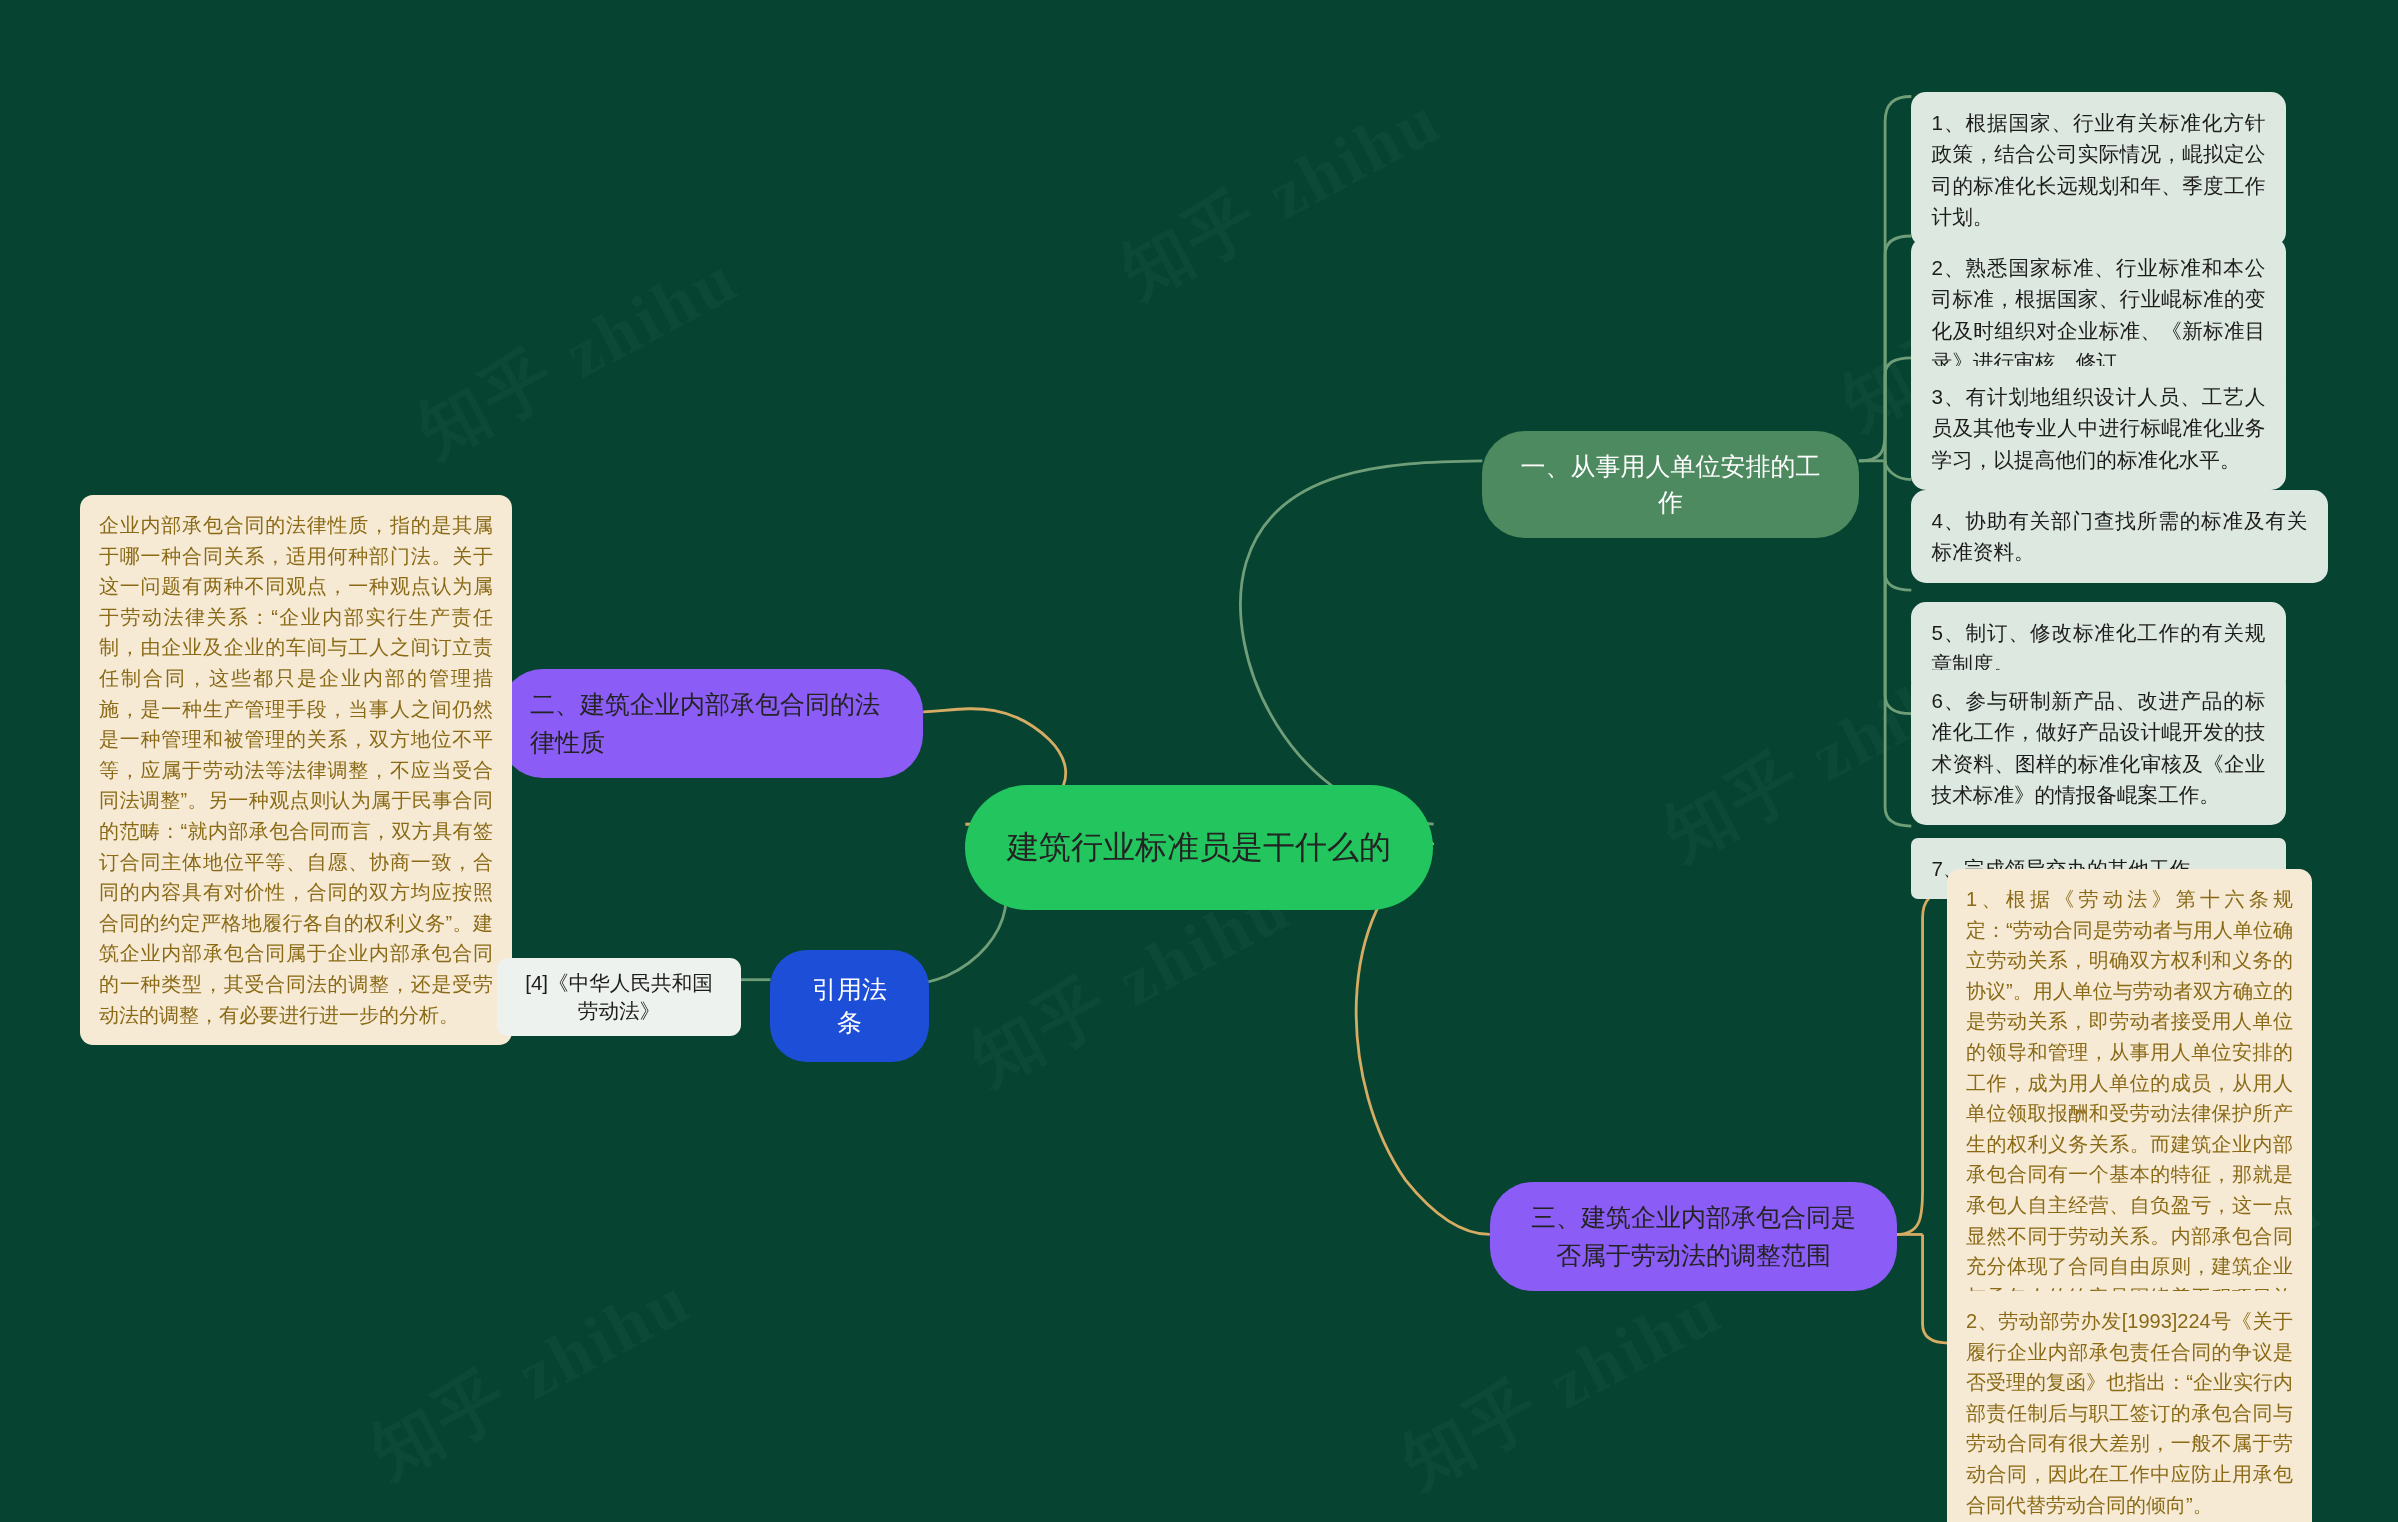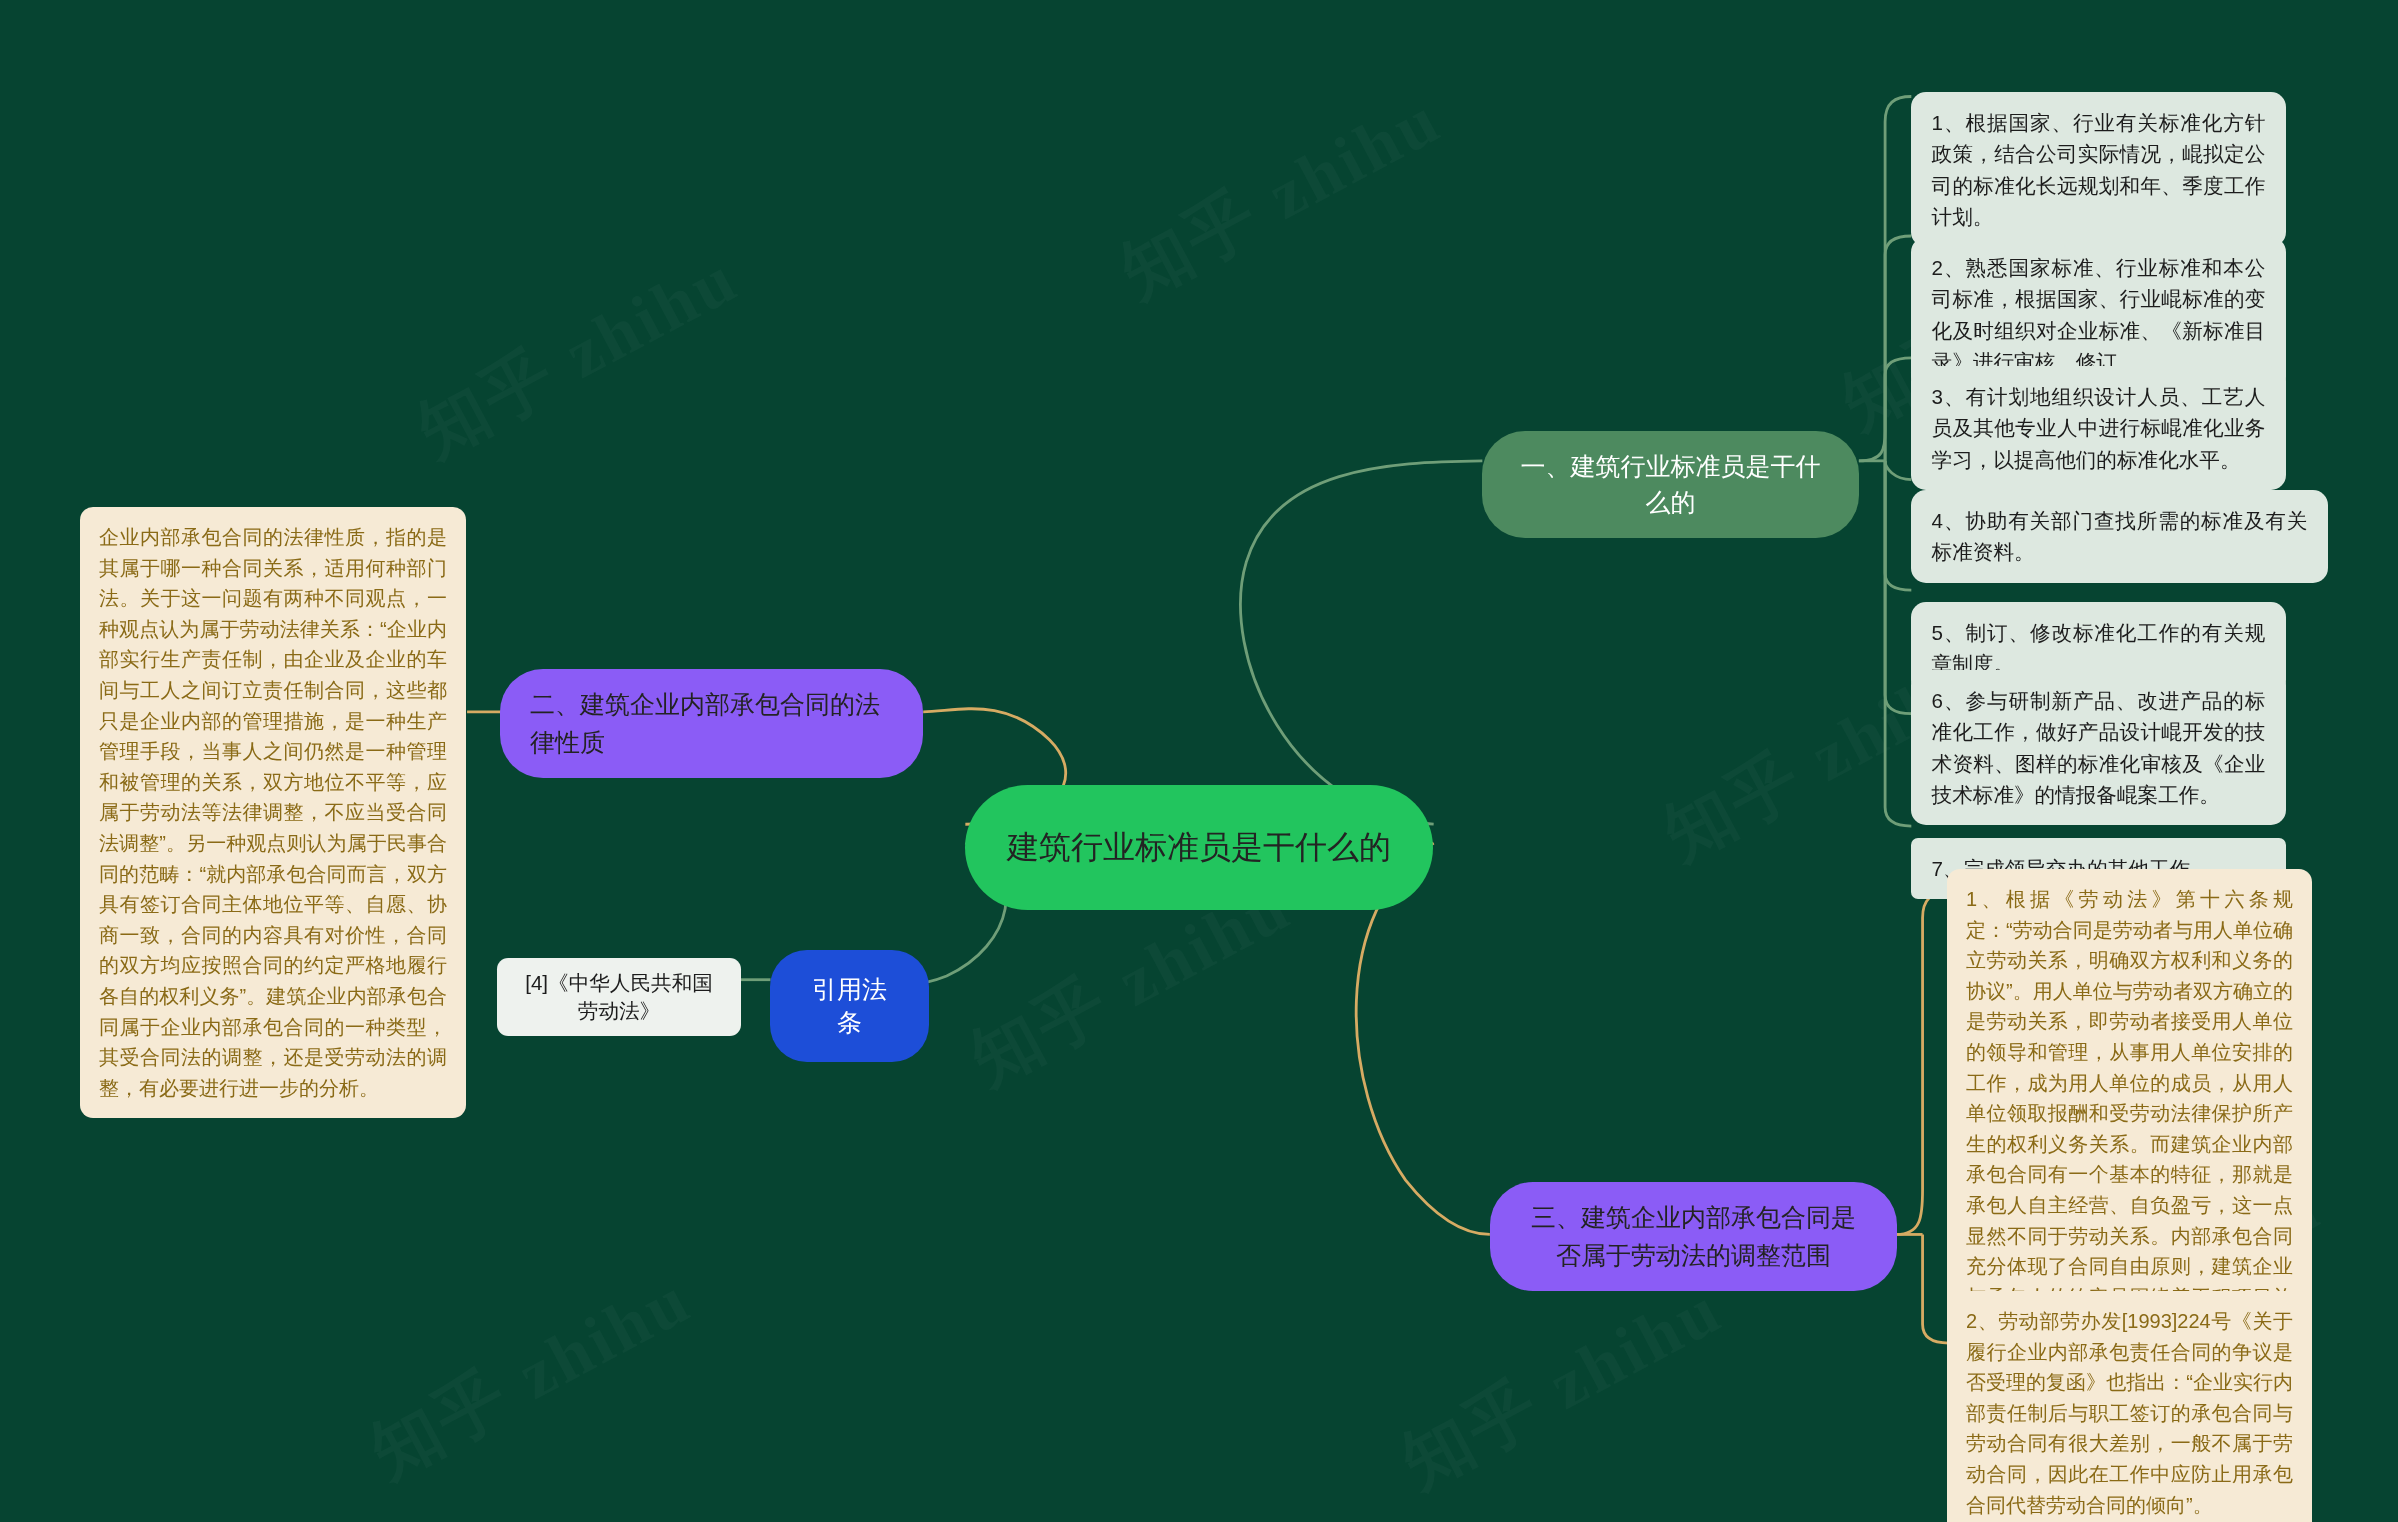--- a/index.html
+++ b/index.html
@@ -173,21 +173,21 @@
       <path stroke="#d6ab63" d="M2024,1318 L2052,1318"></path>
       <path stroke="#d6ab63" d="M2052,1318 C2052,1380 2052,1400 2052,1414 C2052,1428 2062,1434 2080,1434"></path>
     </g>
   </svg>
 
   <div class="node central" style="left:965px; top:785px; width:468px;">
     <div class="node-inner">建筑行业标准员是干什么的</div>
   </div>
 
   <div class="node branch-green" style="left:1482px; top:431px; width:377px;">
-    <div class="node-inner">一、建筑行业标准员是干什么的</div>
+    <div class="node-inner">一、从事用人单位安排的工作</div>
   </div>
 
   <div class="node leaf-mint" style="left:1911px; top:52px; width:375px;">
     <div class="node-inner">1、根据国家、行业有关标准化方针政策，结合公司实际情况，崐拟定公司的标准化长远规划和年、季度工作计划。</div>
   </div>
   <div class="node leaf-mint" style="left:1911px; top:197px; width:375px;">
     <div class="node-inner">2、熟悉国家标准、行业标准和本公司标准，根据国家、行业崐标准的变化及时组织对企业标准、《新标准目录》进行审核、修订。</div>
   </div>
   <div class="node leaf-mint" style="left:1911px; top:326px; width:375px;">
     <div class="node-inner">3、有计划地组织设计人员、工艺人员及其他专业人中进行标崐准化业务学习，以提高他们的标准化水平。</div>
@@ -202,21 +202,21 @@
     <div class="node-inner">6、参与研制新产品、改进产品的标准化工作，做好产品设计崐开发的技术资料、图样的标准化审核及《企业技术标准》的情报备崐案工作。</div>
   </div>
   <div class="node leaf-mint" style="left:1911px; top:798px; width:375px;border-radius:7px;">
     <div class="node-inner">7、完成领导交办的其他工作。</div>
   </div>
 
   <div class="node branch-orange" style="left:500px; top:669px; width:423px;">
     <div class="node-inner">二、建筑企业内部承包合同的法律性质</div>
   </div>
 
-  <div class="node note-cream" style="left:80px; top:507px; width:386px;">
+  <div class="node note-cream" style="left:80px; top:495px; width:432px;">
     <div class="node-inner">企业内部承包合同的法律性质，指的是其属于哪一种合同关系，适用何种部门法。关于这一问题有两种不同观点，一种观点认为属于劳动法律关系：“企业内部实行生产责任制，由企业及企业的车间与工人之间订立责任制合同，这些都只是企业内部的管理措施，是一种生产管理手段，当事人之间仍然是一种管理和被管理的关系，双方地位不平等，应属于劳动法等法律调整，不应当受合同法调整”。另一种观点则认为属于民事合同的范畴：“就内部承包合同而言，双方具有签订合同主体地位平等、自愿、协商一致，合同的内容具有对价性，合同的双方均应按照合同的约定严格地履行各自的权利义务”。建筑企业内部承包合同属于企业内部承包合同的一种类型，其受合同法的调整，还是受劳动法的调整，有必要进行进一步的分析。</div>
   </div>
 
   <div class="node subtopic-green" style="left:770px; top:950px; width:159px;">
     <div class="node-inner">引用法条</div>
   </div>
 
   <div class="node chip-plain" style="left:497px; top:958px; width:244px;">
     <div class="node-inner">[4]《中华人民共和国劳动法》</div>
   </div>

